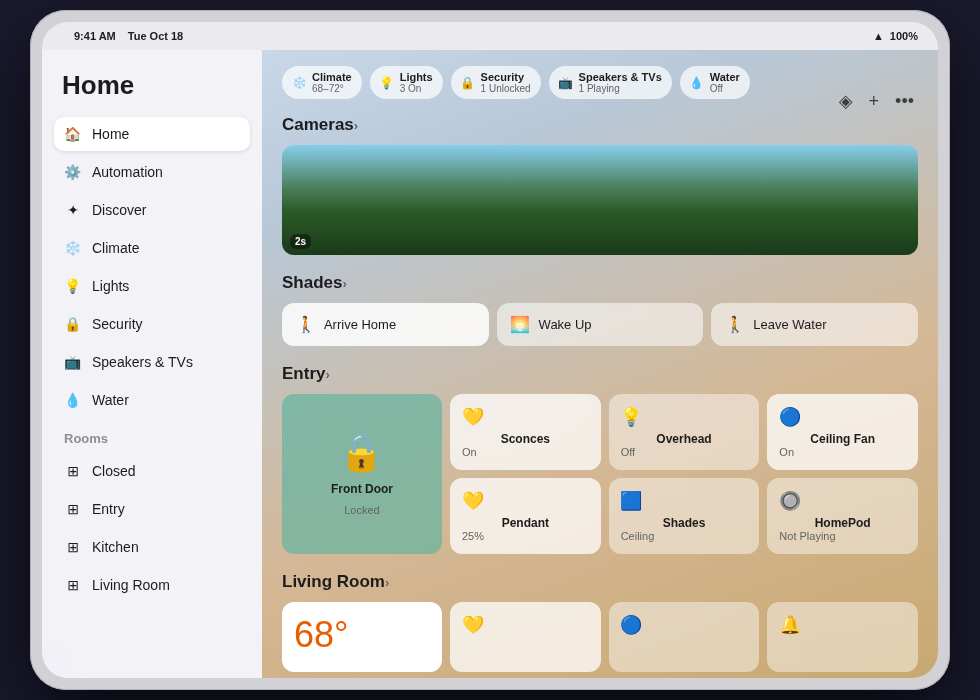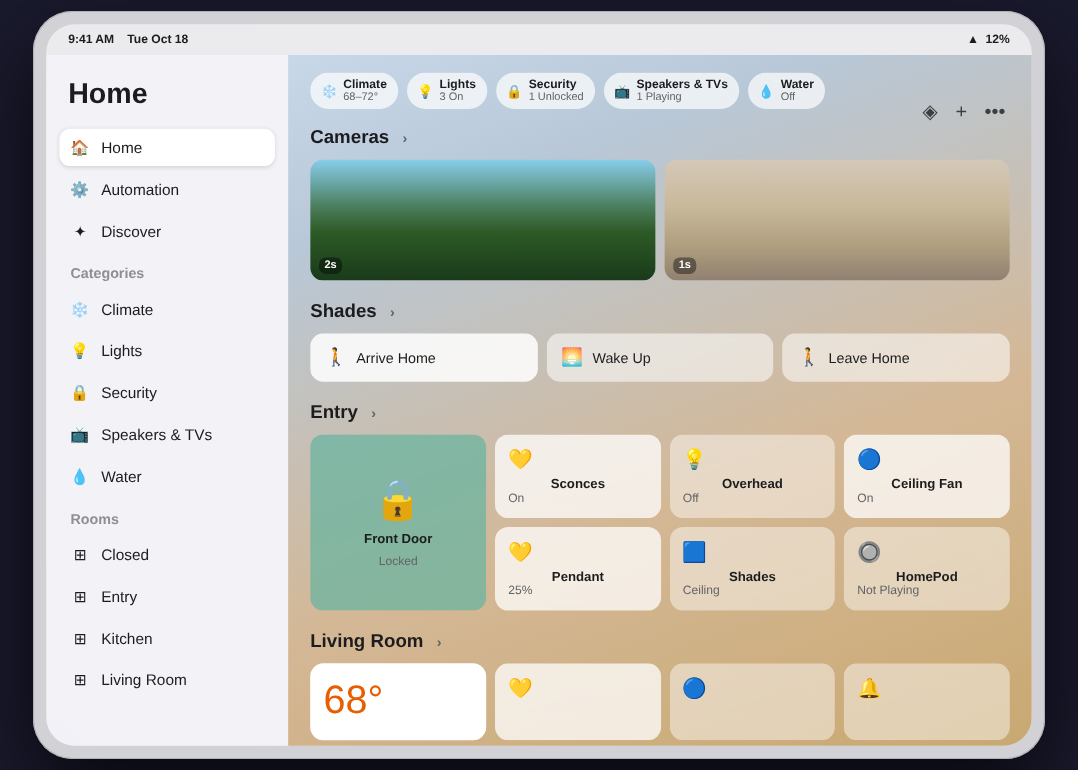--- a/index.html
+++ b/index.html
@@ -45,21 +45,21 @@
       font-size: 11px;
       font-weight: 600;
       color: #1c1c1e;
       position: absolute;
       top: 12px;
       left: 12px;
       right: 12px;
       z-index: 10;
       border-radius: 26px 26px 0 0;
     }
-    .status-bar-left { display: flex; gap: 12px; align-items: center; }
+    .status-bar-left { display: flex; gap: 12px; align-items: center; margin-left: 12px; }
     .status-bar-right { display: flex; gap: 6px; align-items: center; }
 
     
     .app-container {
       display: flex;
       flex: 1;
       height: 100%;
       margin-top: 28px;
     }
 
@@ -143,21 +143,21 @@
     .chip-text { display: flex; flex-direction: column; }
 
     
     .section-header {
       font-size: 17px;
       font-weight: 600;
       color: #1c1c1e;
       margin-bottom: 10px;
       display: flex;
       align-items: center;
-      gap: 12px;
+      gap: 0;
     }
     .section-header .chevron { font-size: 13px; color: #636366; }
 
     
     .cameras-row {
       display: flex;
       gap: 8px;
       margin-bottom: 18px;
       justify-content: space-between;
     }
@@ -292,21 +292,21 @@
 <div class="ipad-frame">
   <div class="ipad-screen">
 
     <div class="status-bar">
       <div class="status-bar-left">
         <span>9:41 AM</span>
         <span>Tue Oct 18</span>
       </div>
       <div class="status-bar-right">
         <span>▲</span>
-        <span>12%</span>
+        <span>100%</span>
       </div>
     </div>
 
     <div class="app-container">
 
       <div class="sidebar">
         <div class="sidebar-title">Home</div>
 
         <div class="sidebar-item active">
           <span class="icon">🏠</span>
@@ -314,21 +314,20 @@
         </div>
         <div class="sidebar-item">
           <span class="icon">⚙️</span>
           <span>Automation</span>
         </div>
         <div class="sidebar-item">
           <span class="icon">✦</span>
           <span>Discover</span>
         </div>
 
-        <div class="sidebar-section-label">Categories</div>
 
         <div class="sidebar-item">
           <span class="icon">❄️</span>
           <span>Climate</span>
         </div>
         <div class="sidebar-item">
           <span class="icon">💡</span>
           <span>Lights</span>
         </div>
         <div class="sidebar-item">
@@ -413,42 +412,38 @@
 
         <div class="section-header">
           <span>Cameras</span>
           <span class="chevron">›</span>
         </div>
         <div class="cameras-row">
           <div class="camera-tile">
             <div class="cam-bg cam1"></div>
             <span class="cam-label">2s</span>
           </div>
-          <div class="camera-tile">
-            <div class="cam-bg cam3"></div>
-            <span class="cam-label">1s</span>
-          </div>
         </div>
 
         <div class="section-header">
           <span>Shades</span>
           <span class="chevron">›</span>
         </div>
         <div class="scenes-row">
           <div class="scene-tile active">
             <span class="scene-icon">🚶</span>
             <span>Arrive Home</span>
           </div>
           <div class="scene-tile">
             <span class="scene-icon">🌅</span>
             <span>Wake Up</span>
           </div>
           <div class="scene-tile">
             <span class="scene-icon">🚶</span>
-            <span>Leave Home</span>
+            <span>Leave Water</span>
           </div>
         </div>
 
         <div class="section-header">
           <span>Entry</span>
           <span class="chevron">›</span>
         </div>
         <div class="devices-grid">
 
           <div class="device-tile lock-tile" style="grid-row: span 2; background: rgba(100,180,160,0.7);">

